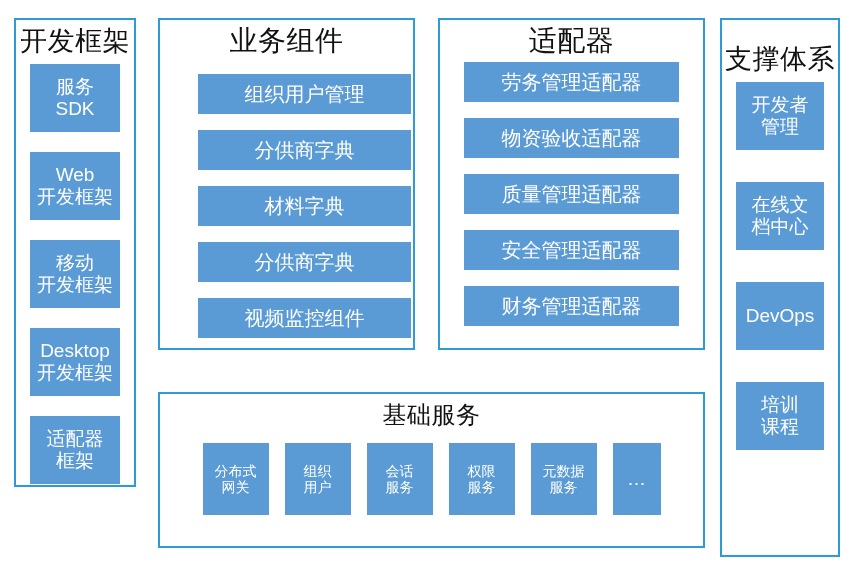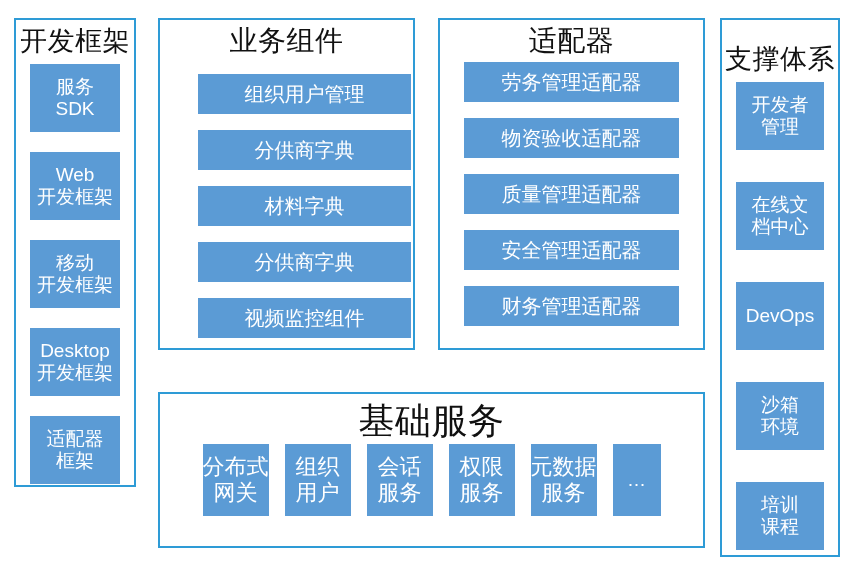--- a/index.html
+++ b/index.html
@@ -114,28 +114,28 @@
   #col-support .tile {
     width: 88px; height: 68px; font-size: 19px;
   }
 
   
   #row-base {
     left: 158px; top: 392px;
     width: 547px; height: 156px;
     padding-top: 8px;
   }
-  #row-base .panel-title { font-size: 36px; margin-bottom: 4px; text-align: center; }
+  #row-base .panel-title { font-size: 24px; margin-bottom: 16px; text-align: center; }
   #row-base .tile-row {
     display: flex; flex-direction: row;
     align-items: flex-start; justify-content: center;
     gap: 16px; width: 100%;
   }
   #row-base .tile {
-    width: 66px; height: 72px; font-size: 22px;
+    width: 66px; height: 72px; font-size: 14px;
   }
   #row-base .tile.ellipsis {
     width: 48px; font-size: 19px;
   }
   .tline { display: block; }
 </style>
 </head>
 <body>
 
 <div id="diagram">
@@ -216,24 +216,20 @@
           <span class="tline">管理</span>
         </div>
         <div class="tile">
           <span class="tline">在线文</span>
           <span class="tline">档中心</span>
         </div>
         <div class="tile">
           <span class="tline">DevOps</span>
         </div>
         <div class="tile">
-          <span class="tline">沙箱</span>
-          <span class="tline">环境</span>
-        </div>
-        <div class="tile">
           <span class="tline">培训</span>
           <span class="tline">课程</span>
         </div>
       </div>
   </div>
 
   <div class="panel" id="row-base">
     <div class="panel-title">基础服务</div>
     <div class="tile-row">
         <div class="tile">

